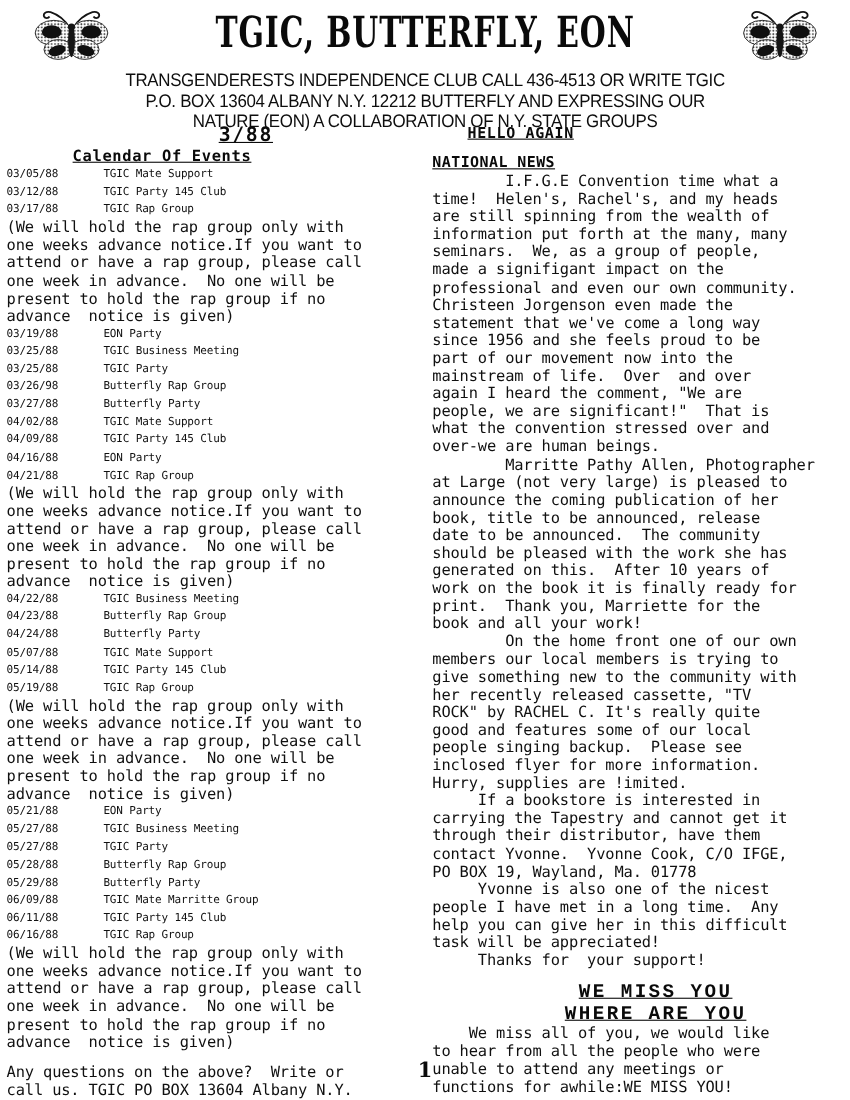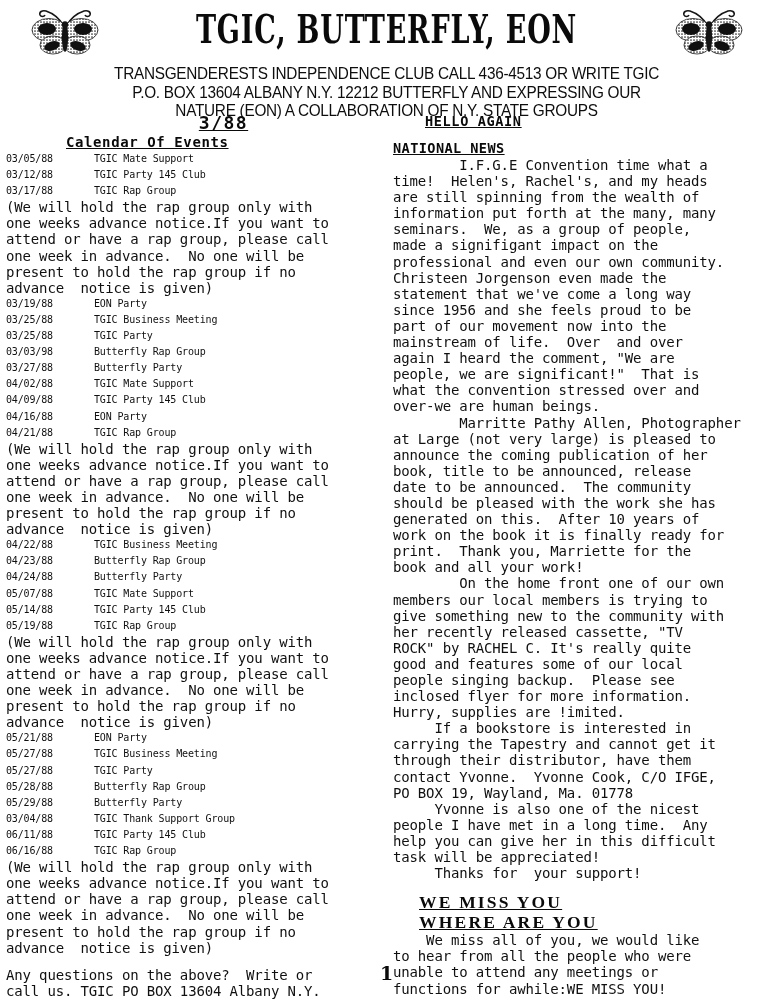--- a/index.html
+++ b/index.html
@@ -121,28 +121,29 @@
   .rh-left{
     font-family:"DejaVu Sans Mono",monospace;
     font-weight:bold;
     font-size:13.6px;
     line-height:18px;
     letter-spacing:0.4px;
     text-decoration:underline;
     color:#0a0a0a;
   }
   .rh-big{
-    font-family:Liberation Serif, serif;
+    font-family:Liberation Mono, monospace;
     font-weight:bold;
     font-size:17.5px;
     line-height:20px;
     letter-spacing:2.2px;
     text-decoration:underline;
     margin-left:26px;
     color:#0a0a0a;
+    text-align:center;
   }
 
   .pagenum{
     position:absolute;
     left:0;right:0;top:962px;
     text-align:center;
     font-family:"DejaVu Serif",serif;
     font-weight:bold;
     font-size:19px;
     color:#0a0a0a;
@@ -228,21 +229,21 @@
           <div class="cal-row"><span class="cal-date">03/17/88</span><span>TGIC Rap Group</span></div>
           <div class="mono note">(We will hold the rap group only with
 one weeks advance notice.If you want to
 attend or have a rap group, please call
 one week in advance.  No one will be
 present to hold the rap group if no
 advance  notice is given)</div>
           <div class="cal-row"><span class="cal-date">03/19/88</span><span>EON Party</span></div>
           <div class="cal-row"><span class="cal-date">03/25/88</span><span>TGIC Business Meeting</span></div>
           <div class="cal-row"><span class="cal-date">03/25/88</span><span>TGIC Party</span></div>
-          <div class="cal-row"><span class="cal-date">03/03/98</span><span>Butterfly Rap Group</span></div>
+          <div class="cal-row"><span class="cal-date">03/26/98</span><span>Butterfly Rap Group</span></div>
           <div class="cal-row"><span class="cal-date">03/27/88</span><span>Butterfly Party</span></div>
           <div class="cal-row"><span class="cal-date">04/02/88</span><span>TGIC Mate Support</span></div>
           <div class="cal-row"><span class="cal-date">04/09/88</span><span>TGIC Party 145 Club</span></div>
           <div class="cal-row"><span class="cal-date">04/16/88</span><span>EON Party</span></div>
           <div class="cal-row"><span class="cal-date">04/21/88</span><span>TGIC Rap Group</span></div>
           <div class="mono note">(We will hold the rap group only with
 one weeks advance notice.If you want to
 attend or have a rap group, please call
 one week in advance.  No one will be
 present to hold the rap group if no
@@ -257,21 +258,21 @@
 one weeks advance notice.If you want to
 attend or have a rap group, please call
 one week in advance.  No one will be
 present to hold the rap group if no
 advance  notice is given)</div>
           <div class="cal-row"><span class="cal-date">05/21/88</span><span>EON Party</span></div>
           <div class="cal-row"><span class="cal-date">05/27/88</span><span>TGIC Business Meeting</span></div>
           <div class="cal-row"><span class="cal-date">05/27/88</span><span>TGIC Party</span></div>
           <div class="cal-row"><span class="cal-date">05/28/88</span><span>Butterfly Rap Group</span></div>
           <div class="cal-row"><span class="cal-date">05/29/88</span><span>Butterfly Party</span></div>
-          <div class="cal-row"><span class="cal-date">03/04/88</span><span>TGIC Thank Support Group</span></div>
+          <div class="cal-row"><span class="cal-date">06/09/88</span><span>TGIC Mate Marritte Group</span></div>
           <div class="cal-row"><span class="cal-date">06/11/88</span><span>TGIC Party 145 Club</span></div>
           <div class="cal-row"><span class="cal-date">06/16/88</span><span>TGIC Rap Group</span></div>
           <div class="mono note">(We will hold the rap group only with
 one weeks advance notice.If you want to
 attend or have a rap group, please call
 one week in advance.  No one will be
 present to hold the rap group if no
 advance  notice is given)</div>
         </div>
 

